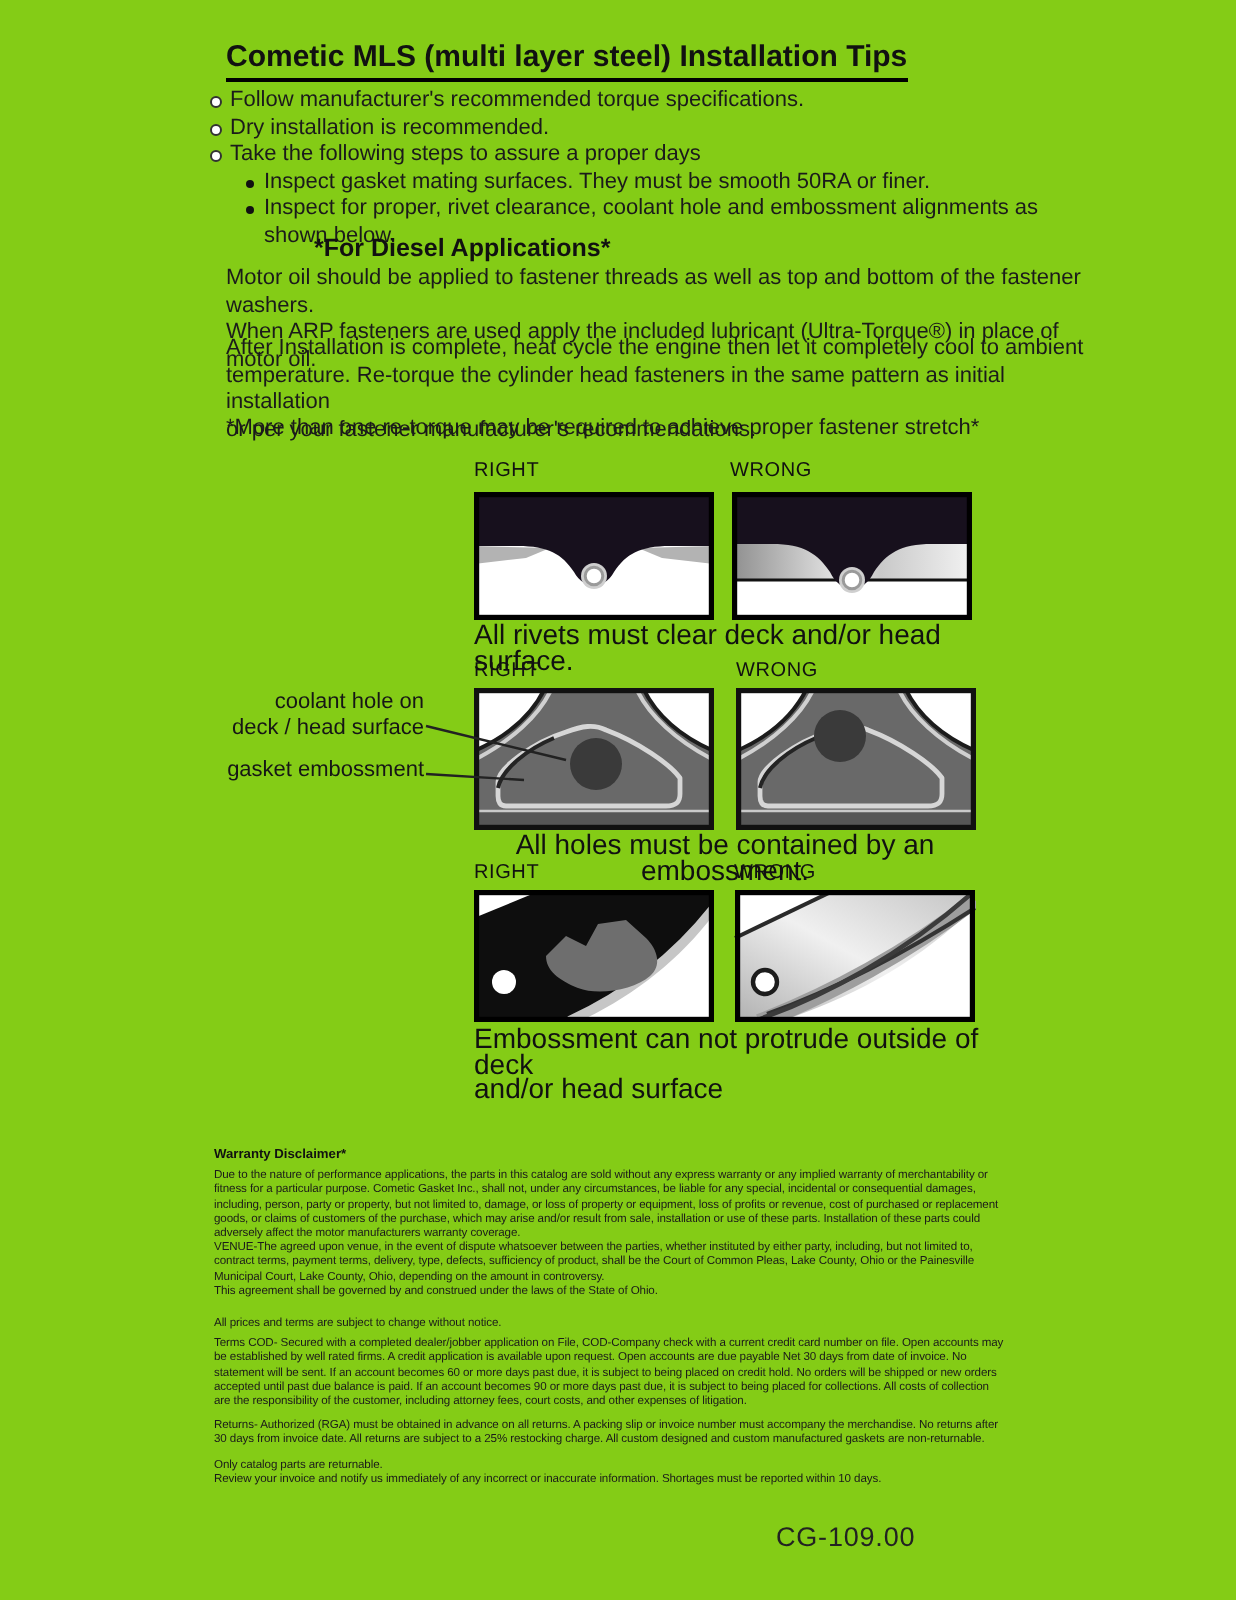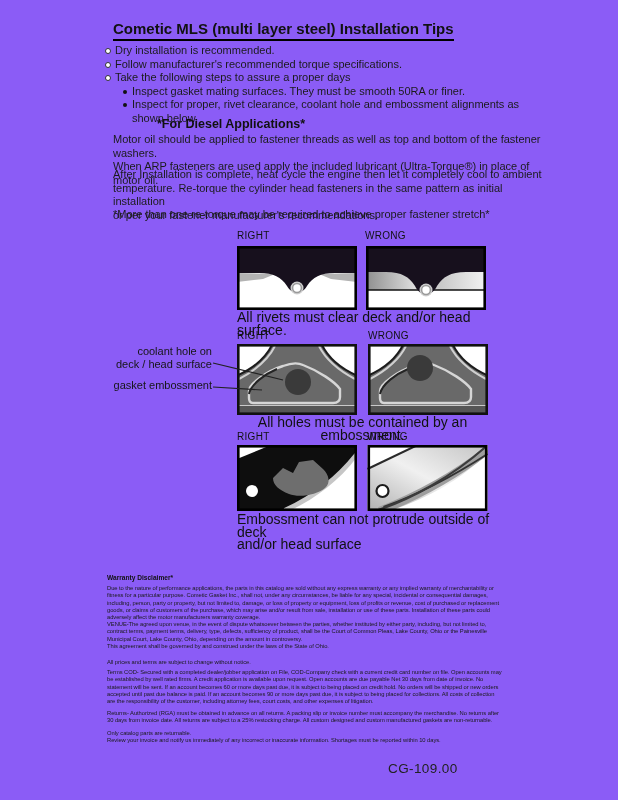--- a/index.html
+++ b/index.html
@@ -1,16 +1,16 @@
 <!DOCTYPE html>
 <html><head>
 <meta charset="utf-8">
 <style>
   html,body{margin:0;padding:0;background:#fff;}
-  .page{position:relative;width:618px;height:800px;background:#8b5cf6;overflow:hidden;
+  .page{position:relative;width:618px;height:800px;background:#84cc16;overflow:hidden;
         font-family:"Liberation Sans", sans-serif;color:#1b1b1b;}
   .abs{position:absolute;}
   .title{font-size:15px;font-weight:bold;color:#111;
          border-bottom:2px solid #000;padding-bottom:2px;display:inline-block;}
   .body-txt{font-size:11px;line-height:13.6px;}
   .lines{white-space:pre-line;}
   .blist{font-size:11px;line-height:13.6px;}
   .b1{position:relative;padding-left:10px;}
   .b1 .mk{position:absolute;left:0;top:4px;width:4px;height:4px;border:1px solid #333;
           border-radius:50%;background:#fff;}
@@ -30,25 +30,25 @@
 
 <div class="page">
 
   <div class="abs" style="left:113px;top:20px;">
     <span class="title">Cometic MLS (multi layer steel) Installation Tips</span>
   </div>
 
   <div class="abs blist" style="left:105px;top:44px;width:440px;">
     <div class="b1">
       <span class="mk"></span>
+      <span>Follow manufacturer's recommended torque specifications.</span>
+    </div>
+    <div class="b1">
+      <span class="mk"></span>
       <span>Dry installation is recommended.</span>
-    </div>
-    <div class="b1">
-      <span class="mk"></span>
-      <span>Follow manufacturer's recommended torque specifications.</span>
     </div>
     <div class="b1">
       <span class="mk"></span>
       <span>Take the following steps to assure a proper days</span>
     </div>
     <div class="b2">
       <span class="mk"></span>
       <span>Inspect gasket mating surfaces.  They must be smooth 50RA or finer.</span>
     </div>
     <div class="b2">

